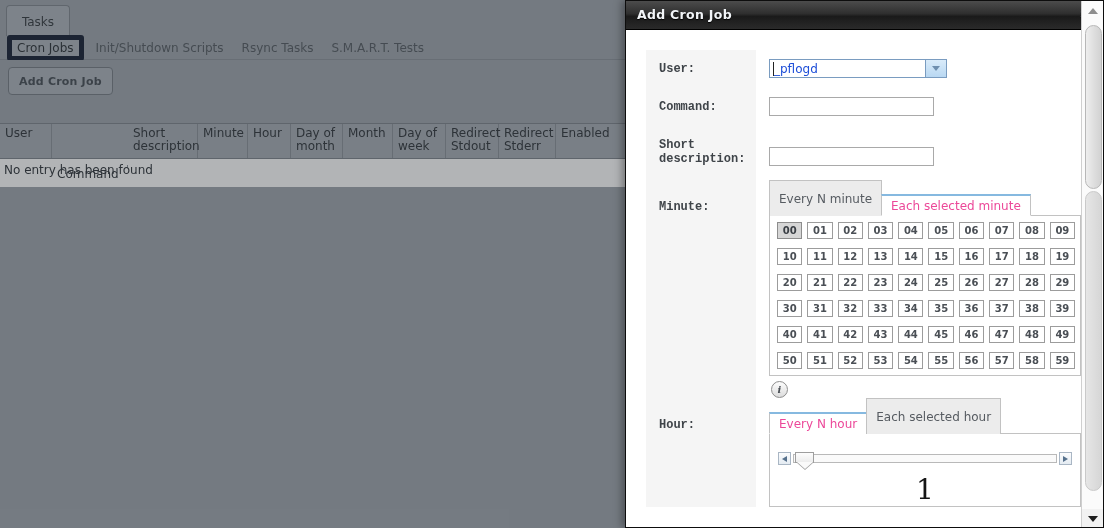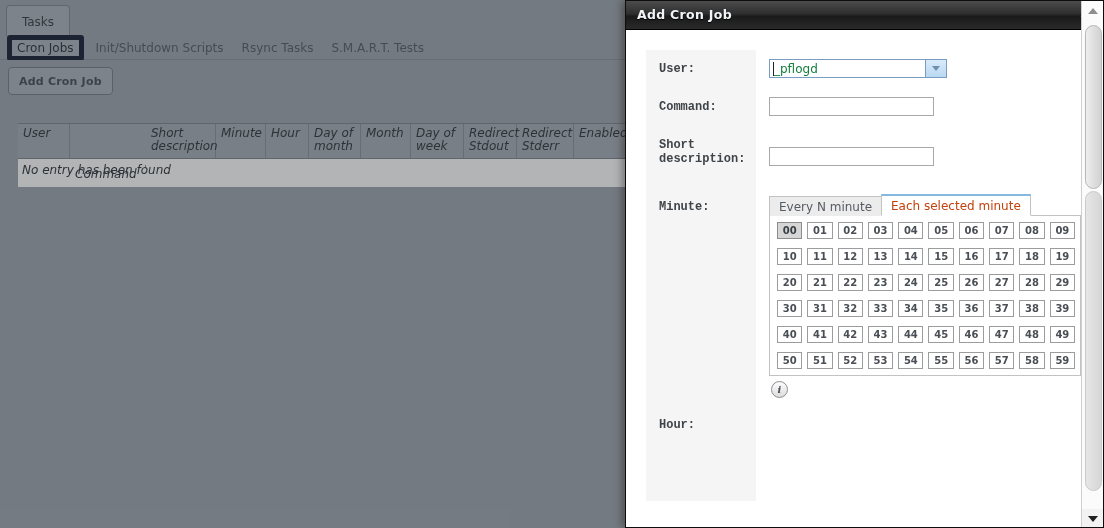--- a/index.html
+++ b/index.html
@@ -28,21 +28,21 @@
   .subtab{font-size:12px;color:#4a5056;padding:2px 6px;margin-right:6px;white-space:nowrap;}
   .subtab.active{background:#9aa0a7;border:5px solid #0f172a;border-radius:3px;
     color:#23282d;padding:1px 5px;}
 
   .toolbar{position:absolute;left:0;top:60px;width:1104px;height:42px;background:#8d939a;}
   .btn-add{position:absolute;left:8px;top:7px;height:26px;padding:0 10px;
     display:flex;align-items:center;justify-content:center;
     background:#9aa0a7;border:1px solid #676d74;border-radius:4px;
     font-size:11px;font-weight:bold;color:#3c4249;letter-spacing:.2px;}
 
-  .grid{position:absolute;left:18px;top:123px;width:627px;font-style:italic;}
+  .grid{position:absolute;left:0;top:123px;width:627px;}
   .grid-head{display:flex;height:34px;background:#949aa1;
     border-top:1px solid #6f757c;border-bottom:1px solid #6f757c;}
   .gh{box-sizing:border-box;border-right:1px solid #7a8087;padding:3px 5px 0 5px;
       font-size:12px;color:#272c31;line-height:13px;}
   .grid-empty{height:24px;padding:4px 4px 0 4px;font-size:12px;color:#272c31;
       background:#e5e5e5;}
   .grid-body{height:320px;background:#8d939a;}
 
   
   #dlg{position:absolute;left:625px;top:0;width:479px;height:528px;
@@ -66,34 +66,34 @@
     padding:12px 0 10px 13px;font-size:12px;font-weight:bold;color:#3f4449;font-family:Liberation Mono, monospace;}
   .lbl.tall{min-height:62px;}
   .lbl.big{min-height:218px;}
   .lbl.hour{min-height:95px;}
   .fld{flex:1;box-sizing:border-box;padding:9px 0 0 13px;background:#fff;}
 
   .txtinput{width:165px;height:19px;box-sizing:border-box;
     border:1px solid #a9a9a9;background:#fff;}
   .combo{position:relative;width:178px;height:19px;box-sizing:border-box;
     border:1px solid #7a9cc0;background:#fff;display:flex;align-items:center;}
-  .combo-val{padding-left:4px;font-size:12px;color:#15803d;}
+  .combo-val{padding-left:4px;font-size:12px;color:#1d4ed8;}
   .caret-line{position:absolute;left:3px;top:2px;width:1px;height:14px;background:#222;}
   .combo-btn{position:absolute;right:0;top:0;width:20px;height:17px;
     background:linear-gradient(180deg,#d9ebfa,#b9d8f2);
     border-left:1px solid #7a9cc0;display:flex;align-items:center;justify-content:center;}
   .combo-arrow{width:0;height:0;border-left:4px solid transparent;
     border-right:4px solid transparent;border-top:5px solid #6f8faf;}
 
   
   .tabs{display:flex;align-items:flex-end;height:22px;position:relative;z-index:2;}
-  .tab{height:20px;box-sizing:border-box;padding:0 9px;display:flex;align-items:center;
+  .tab{height:36px;box-sizing:border-box;padding:0 9px;display:flex;align-items:center;
     font-size:12px;color:#565b61;background:#ececec;
     border:1px solid #c2c2c2;border-bottom:none;margin-right:-1px;}
-  .tab.active{background:#fff;color:#c2410c;border:1px solid #c2c2c2;
+  .tab.active{background:#fff;color:#ec4899;border:1px solid #c2c2c2;
     border-top:2px solid #86b9e0;border-bottom:1px solid #fff;height:22px;text-align:right;}
 
   .panel{border:1px solid #c2c2c2;background:#fff;box-sizing:border-box;
     margin-top:-1px;position:relative;z-index:1;}
 
   .mingrid{padding:6px 5px 6px 7px;display:grid;
     grid-template-columns:repeat(10,1fr);gap:9px 5px;}
   .cell{height:17px;box-sizing:border-box;border:1px solid #9c9c9c;background:#fff;
     display:flex;align-items:center;justify-content:center;
     font-size:10px;font-weight:bold;color:#4a4f55;}
@@ -314,20 +314,46 @@
               </div>
           </div>
           <div class="info">
             <span>i</span>
           </div>
         </div>
       </div>
 
       <div class="row">
         <div class="lbl hour">Hour:</div>
+        <div class="fld" style="padding-top:6px">
+          <div class="tabs">
+            <div class="tab active">
+              <span>Every N hour</span>
+            </div>
+            <div class="tab">
+              <span>Each selected hour</span>
+            </div>
+          </div>
+          <div class="panel">
+            <div class="sliderwrap">
+              <div class="sliderrow">
+                <div class="sbtn">
+                  <span class="sb-l"></span>
+                </div>
+                <div class="strack">
+                  <div class="sthumb"></div>
+                </div>
+                <div class="sbtn">
+                  <span class="sb-r"></span>
+                </div>
+              </div>
+              <div class="svalue">1</div>
+            </div>
+          </div>
+        </div>
       </div>
 
     </div>
   </div>
 
   <div id="dsb">
     <div class="sb-arrow up">
       <span class="sb-up-tri"></span>
     </div>
     <div class="sb-thumb"></div>

